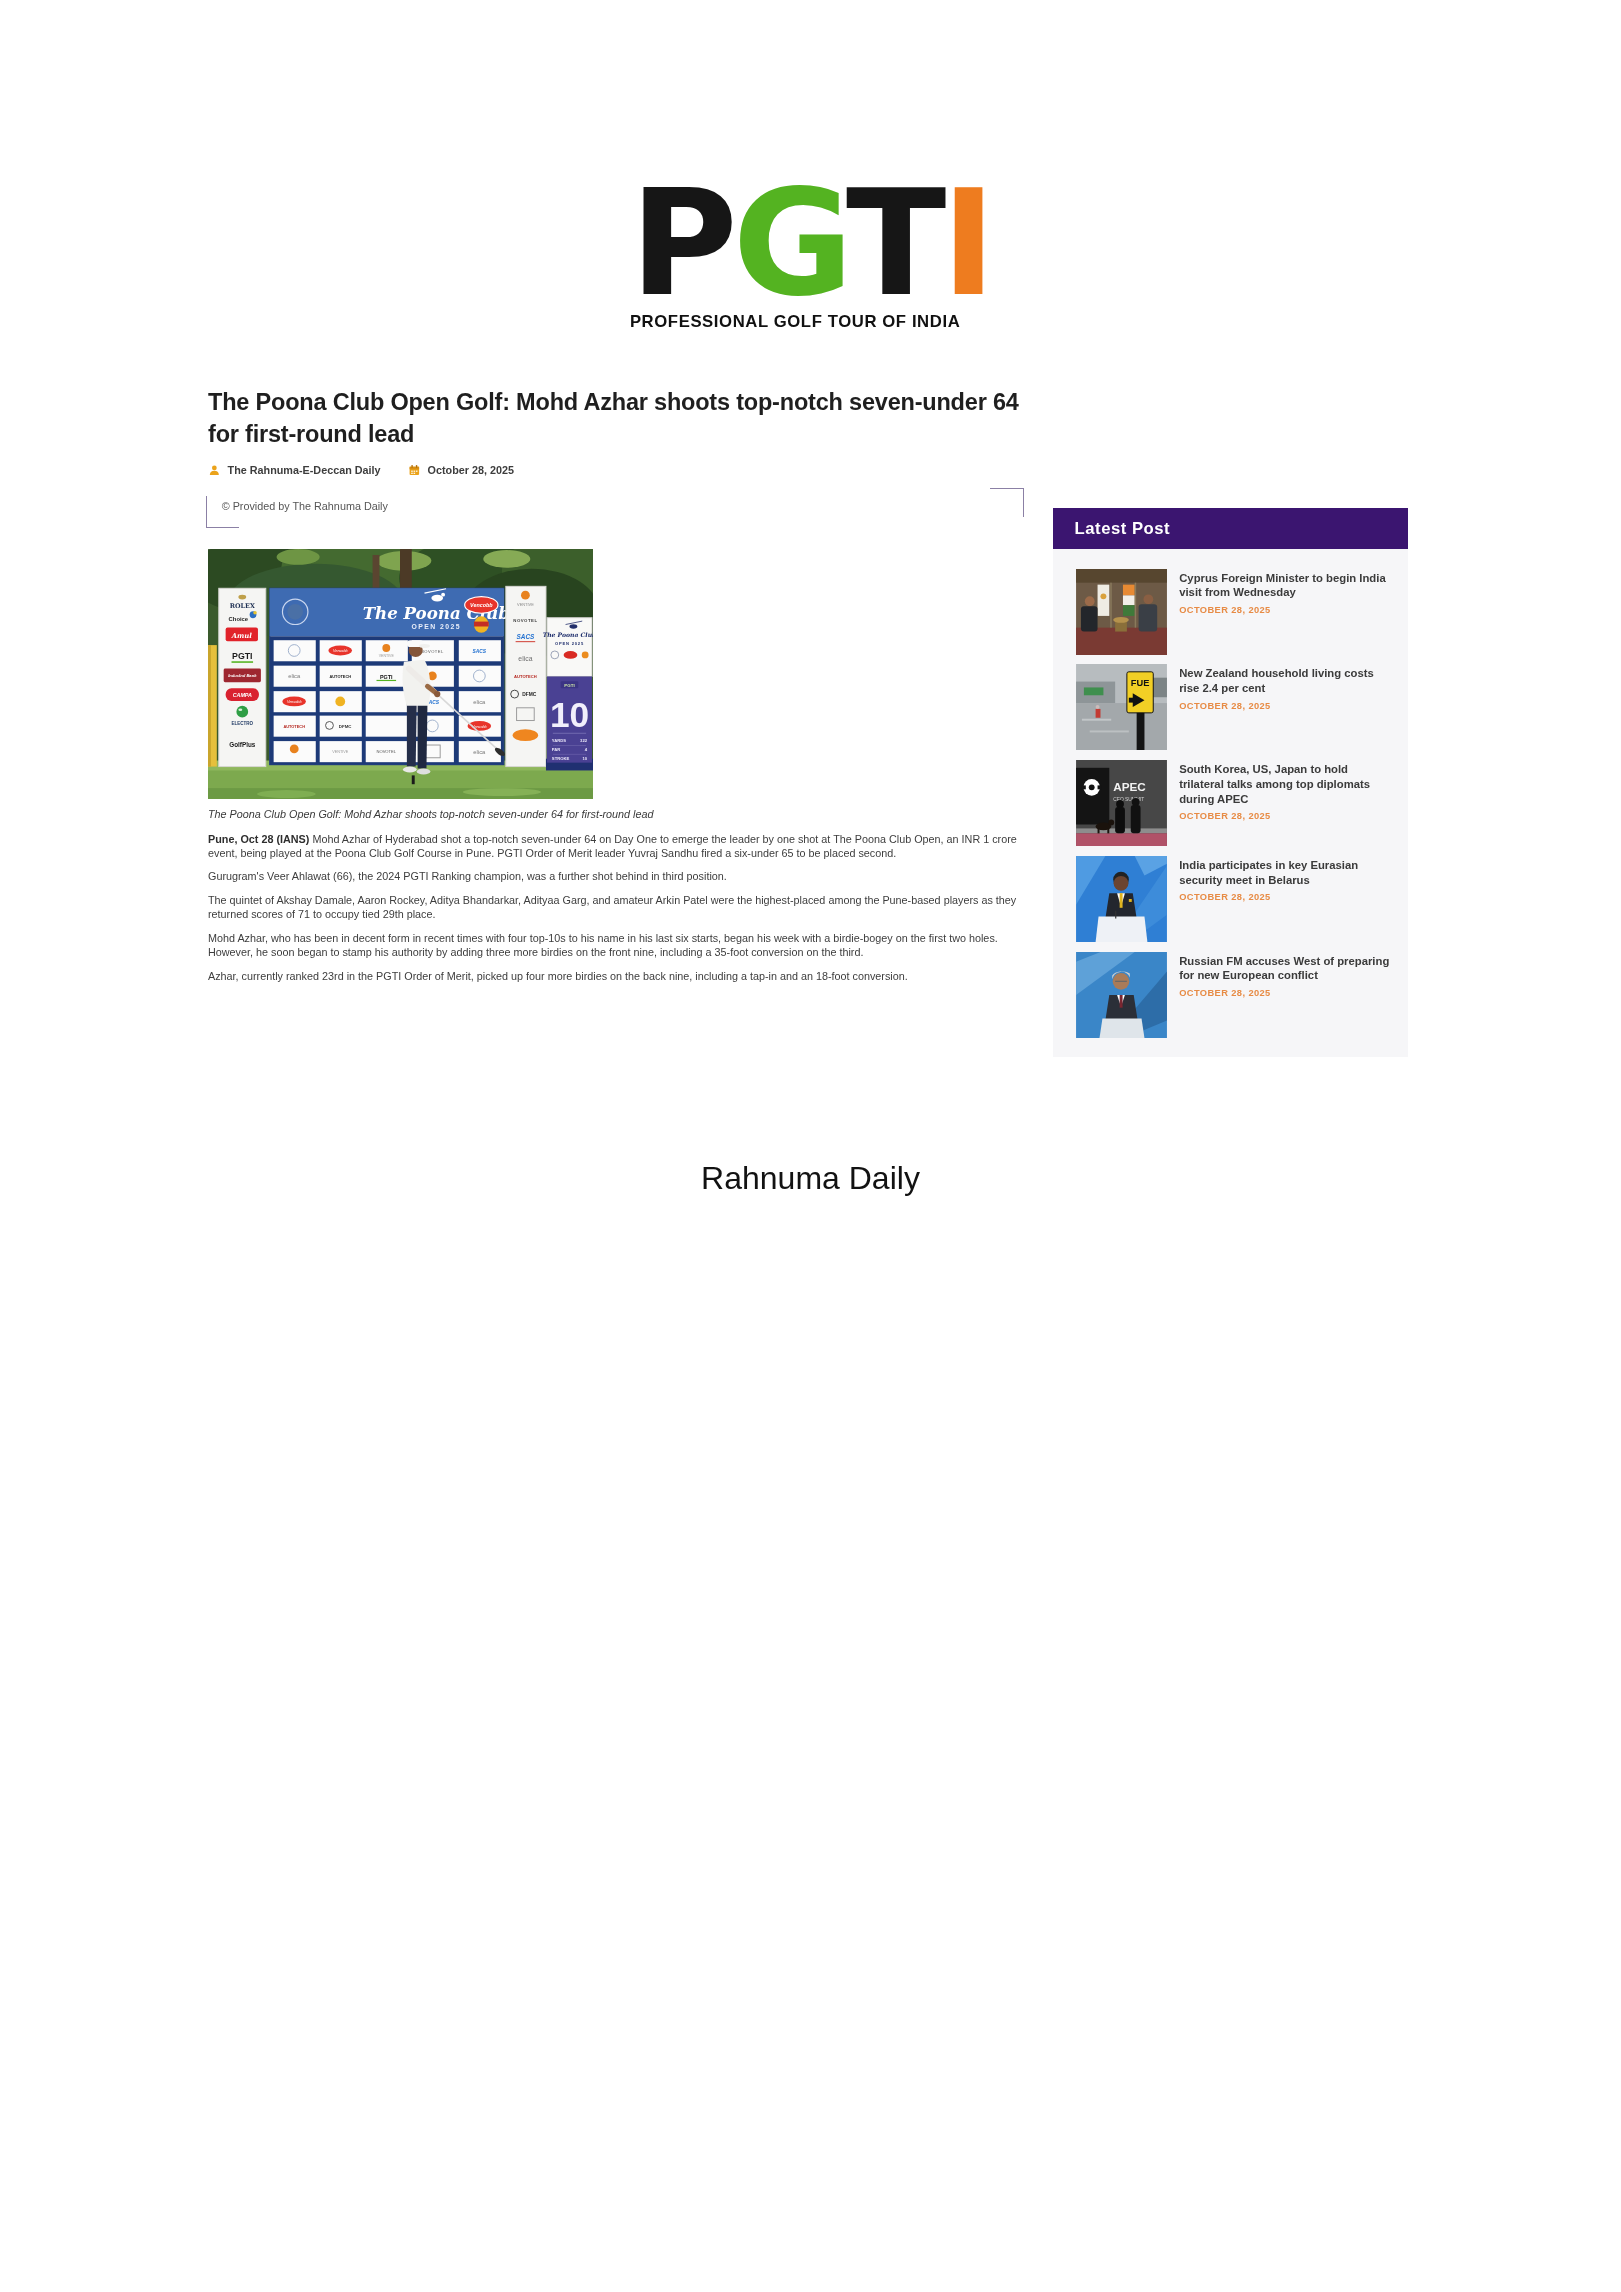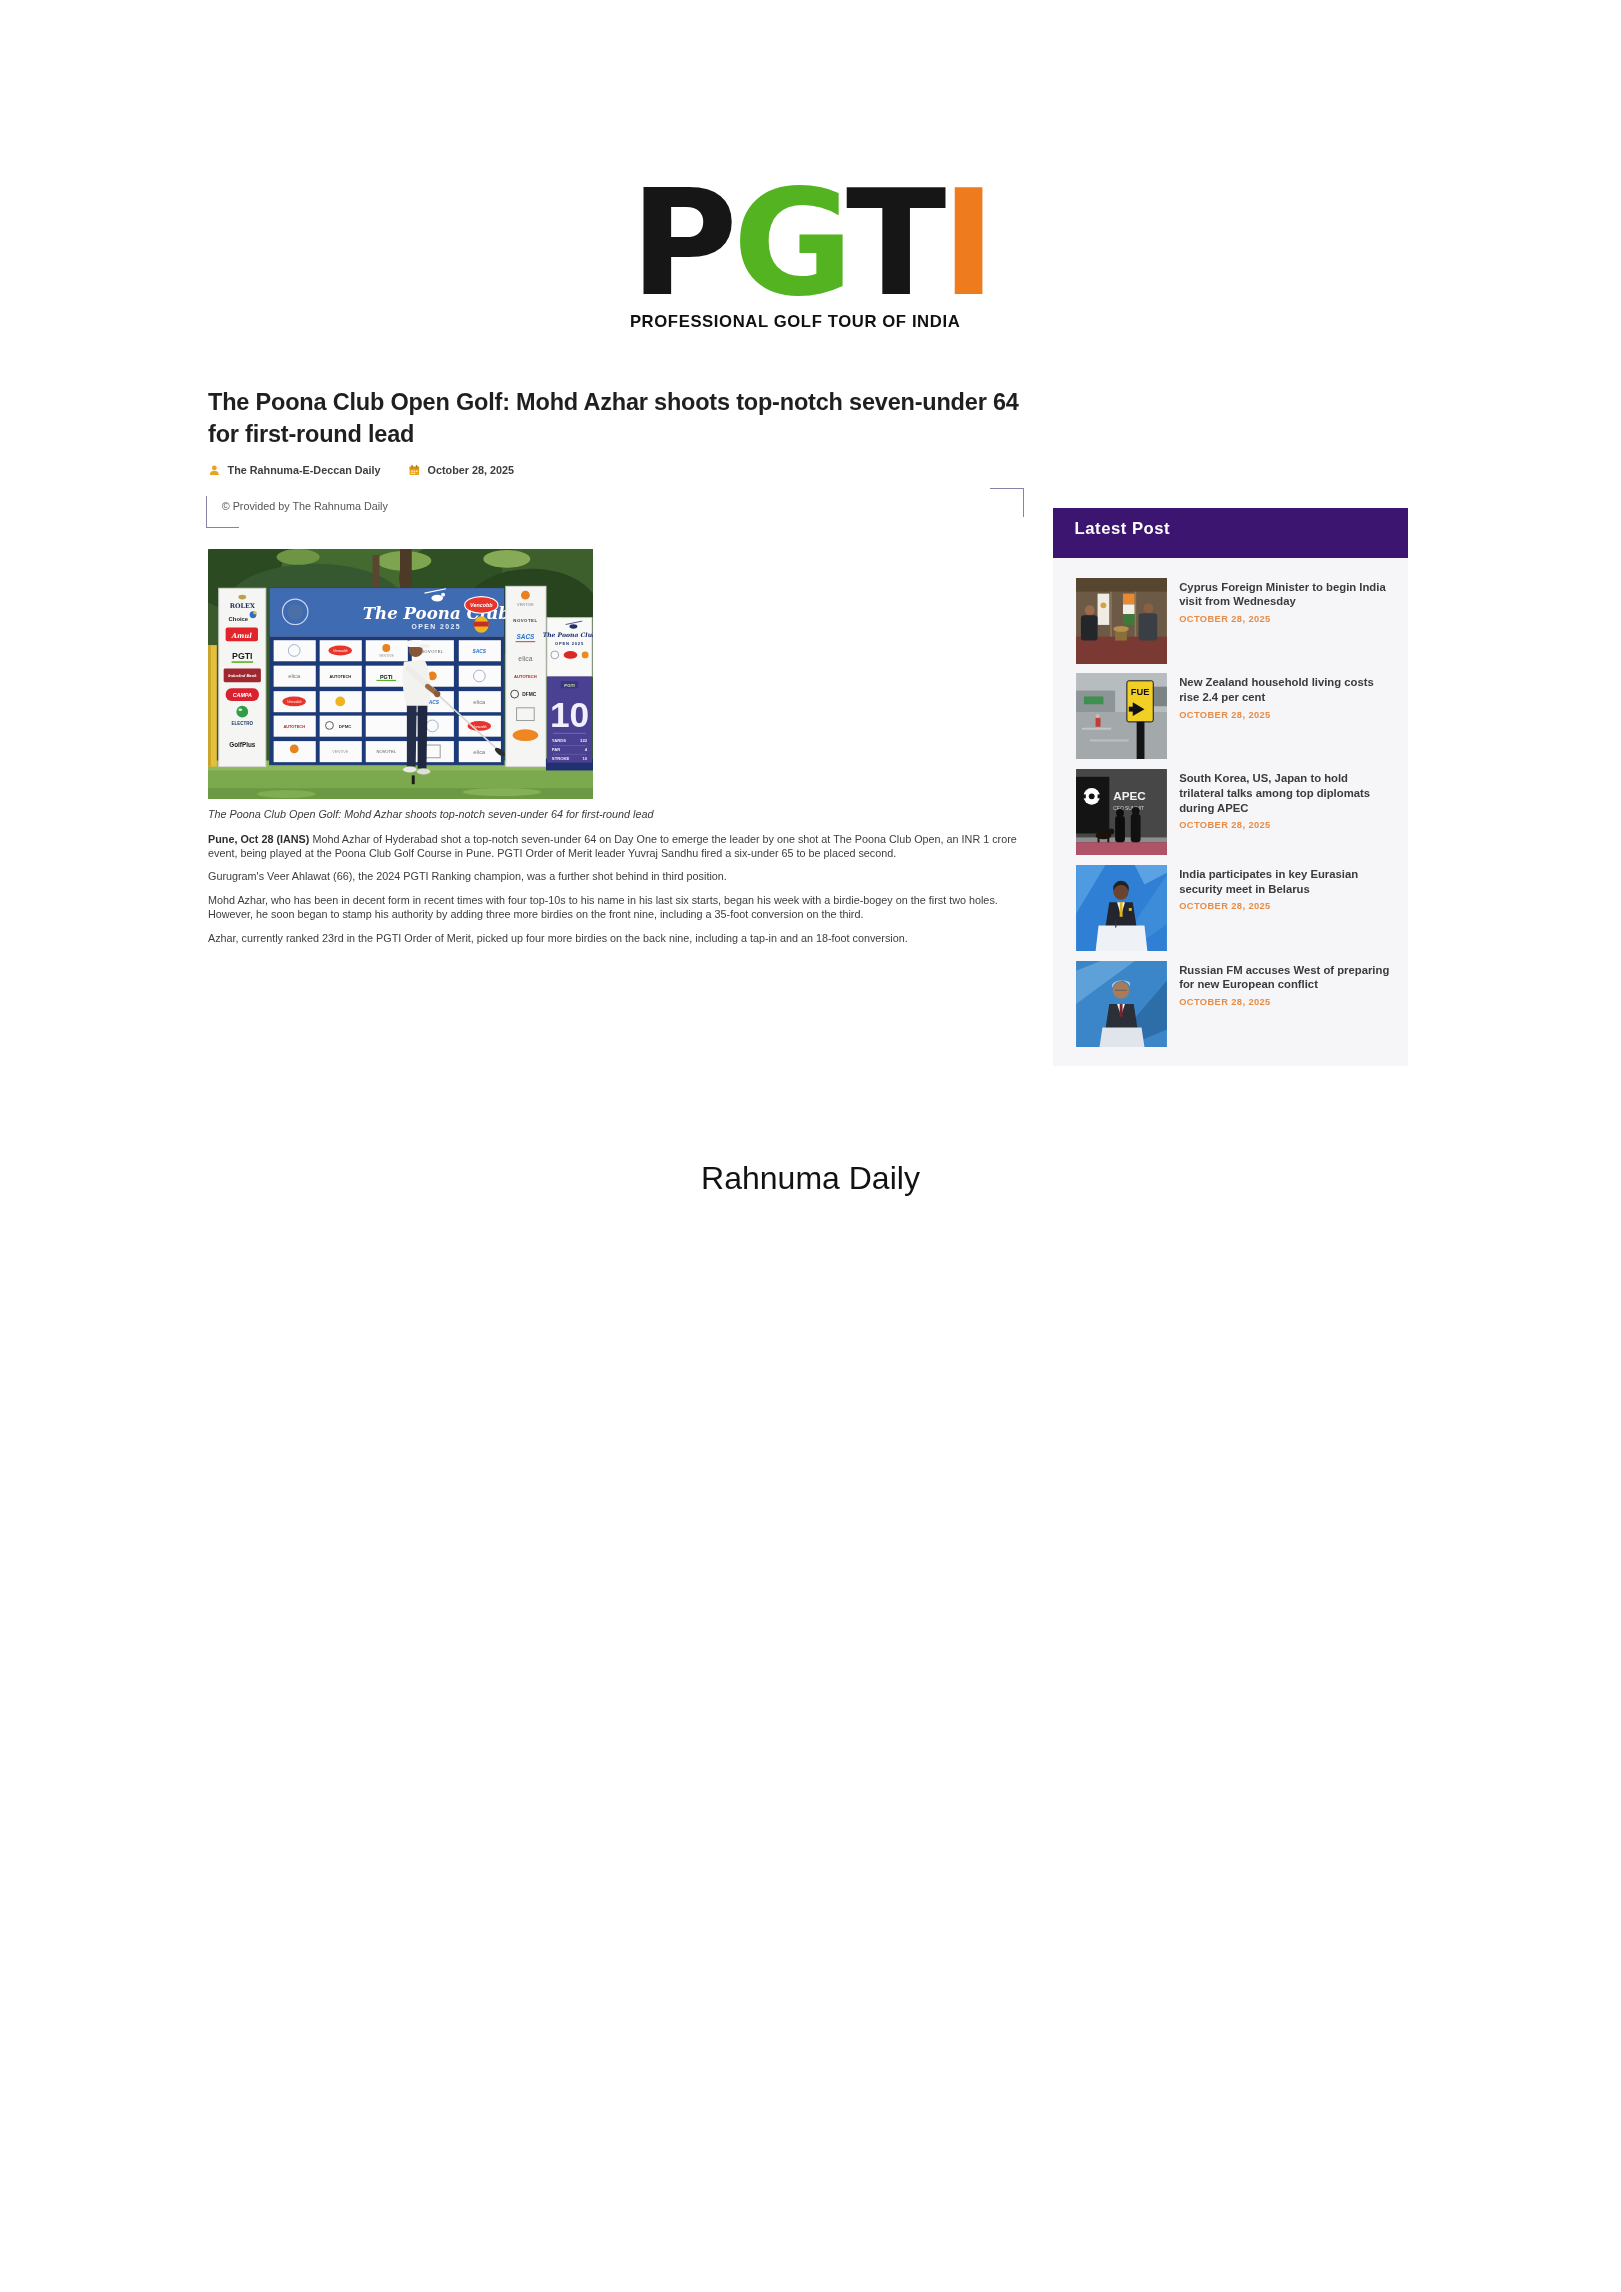--- a/index.html
+++ b/index.html
@@ -33,21 +33,21 @@
   .photo { margin: 14.7px 0 0 0; width: 385px; height: 250px; }
   .photo svg { display: block; }
   .caption { margin-top: 7.8px; width: 451px; font-size: 10.8px; font-style: italic; color: #3a3a3a; line-height: 14.7px; }
 
   .body-text { margin-top: 10px; width: 813px; font-size: 10.8px; line-height: 14px; color: #3d3d3d; }
   .para { margin: 0 0 9.8px 0; }
   .para strong { font-weight: 700; color: #2e2e2e; }
 
   
   .sidebar { width: 355px; flex: none; margin-top: 122px; background: #f6f6f8; align-self: flex-start; }
-  .sidebar-header { height: 50px; background: #3b1570; color: #fff; font-size: 16.7px; font-weight: 700; line-height: 41px; padding-left: 21.6px; letter-spacing: 0.5px; }
+  .sidebar-header { height: 41px; background: #3b1570; color: #fff; font-size: 16.7px; font-weight: 700; line-height: 41px; padding-left: 21.6px; letter-spacing: 0.5px; }
   .post-list { padding: 19.6px 13.7px 9.8px 22.5px; }
   .post { display: flex; gap: 12.7px; margin-bottom: 9.8px; cursor: pointer; }
   .thumb { width: 91px; height: 86px; flex: none; overflow: hidden; }
   .thumb svg { display: block; }
   .post-info { padding-top: 2px; }
   .post-title { font-size: 11.3px; font-weight: 700; color: #3b3b3b; line-height: 14.7px; }
   .post-date { margin-top: 4.9px; font-size: 9.3px; font-weight: 700; color: #e78b45; letter-spacing: 0.4px; }
 
   
   .footer-brand { position: absolute; top: 1160px; left: 0; width: 100%; text-align: center; font-size: 32px; color: #121212; }
@@ -288,20 +288,21 @@
             <text x="351" y="215" font-size="4.3" font-weight="bold" fill="#e9e5f8">STROKE</text>
             <text x="387" y="215" font-size="4.3" font-weight="bold" fill="#e9e5f8" text-anchor="end">10</text>
           </g>
         </svg>
       </figure>
       <figcaption class="caption">The Poona Club Open Golf: Mohd Azhar shoots top-notch seven-under 64 for first-round lead</figcaption>
 
       <div class="body-text">
         <p class="para"><strong>Pune, Oct 28 (IANS)</strong><span> Mohd Azhar of Hyderabad shot a top-notch seven-under 64 on Day One to emerge the leader by one shot at The Poona Club Open, an INR 1 crore event, being played at the Poona Club Golf Course in Pune. PGTI Order of Merit leader Yuvraj Sandhu fired a six-under 65 to be placed second.</span></p>
         <p class="para">Gurugram's Veer Ahlawat (66), the 2024 PGTI Ranking champion, was a further shot behind in third position.</p>
+        <p class="para">The quintet of Akshay Damale, Aaron Rockey, Aditya Bhandarkar, Adityaa Garg, and amateur Arkin Patel were the highest-placed among the Pune-based players as they returned scores of 71 to occupy tied 29th place.</p>
         <p class="para">Mohd Azhar, who has been in decent form in recent times with four top-10s to his name in his last six starts, began his week with a birdie-bogey on the first two holes. However, he soon began to stamp his authority by adding three more birdies on the front nine, including a 35-foot conversion on the third.</p>
         <p class="para">Azhar, currently ranked 23rd in the PGTI Order of Merit, picked up four more birdies on the back nine, including a tap-in and an 18-foot conversion.</p>
       </div>
     </main>
 
     <aside class="sidebar">
       <div class="sidebar-header">
         <span>Latest Post</span>
       </div>
       <div class="post-list">

